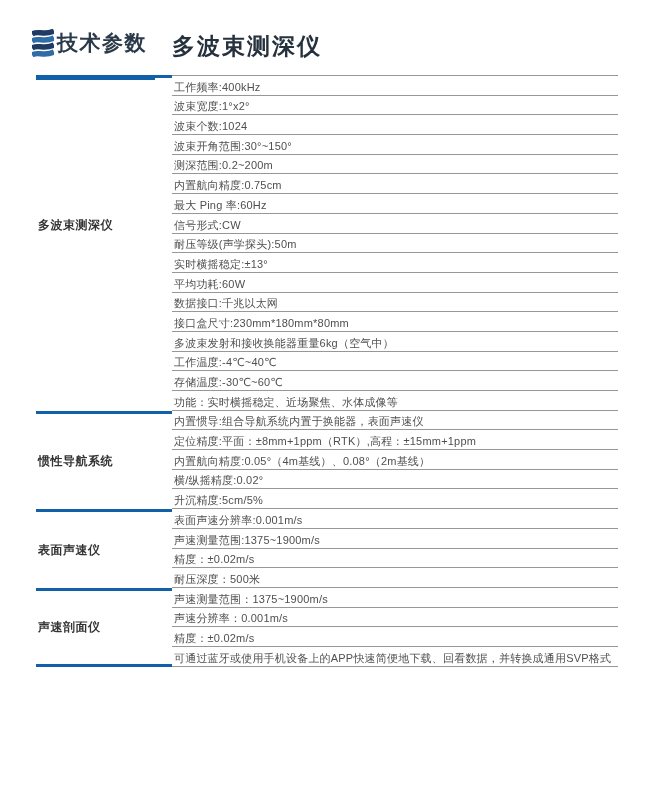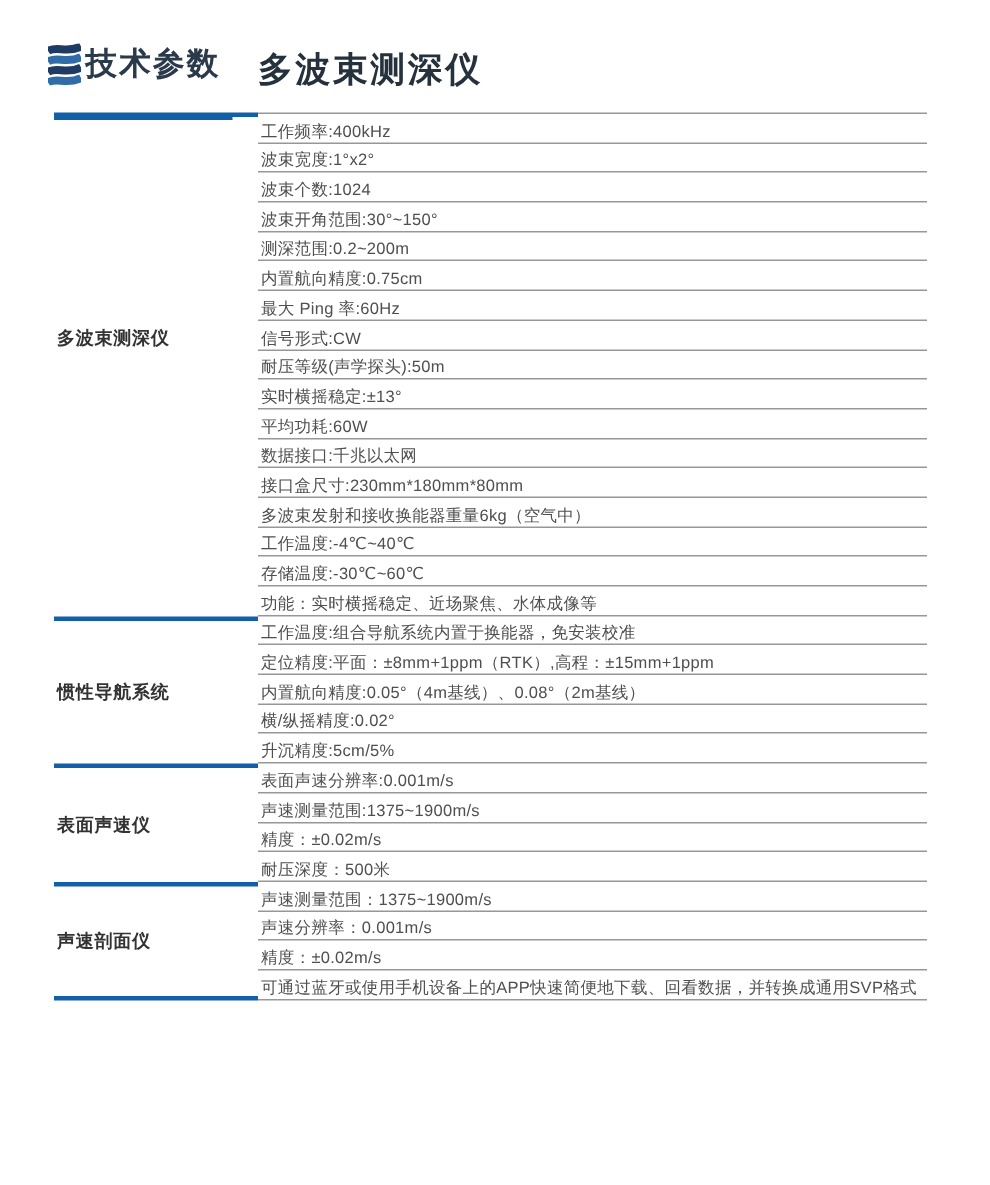--- a/index.html
+++ b/index.html
@@ -138,21 +138,21 @@
             <span class="spec-text">功能：实时横摇稳定、近场聚焦、水体成像等</span>
           </div>
         </div>
       </div>
       <div class="section">
         <div class="cat-cell">
           <span class="cat-label">惯性导航系统</span>
         </div>
         <div class="rows">
           <div class="row">
-            <span class="spec-text">工作温度:组合导航系统内置于换能器，免安装校准</span>
+            <span class="spec-text">内置惯导:组合导航系统内置于换能器，表面声速仪</span>
           </div>
           <div class="row">
             <span class="spec-text">定位精度:平面：±8mm+1ppm（RTK）,高程：±15mm+1ppm</span>
           </div>
           <div class="row">
             <span class="spec-text">内置航向精度:0.05°（4m基线）、0.08°（2m基线）</span>
           </div>
           <div class="row">
             <span class="spec-text">横/纵摇精度:0.02°</span>
           </div>

